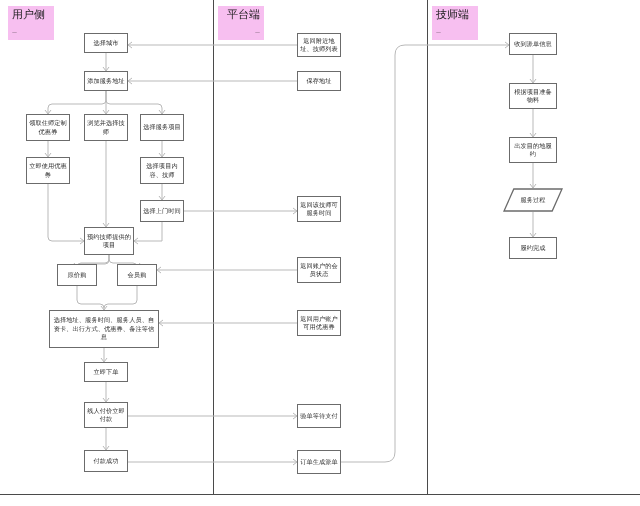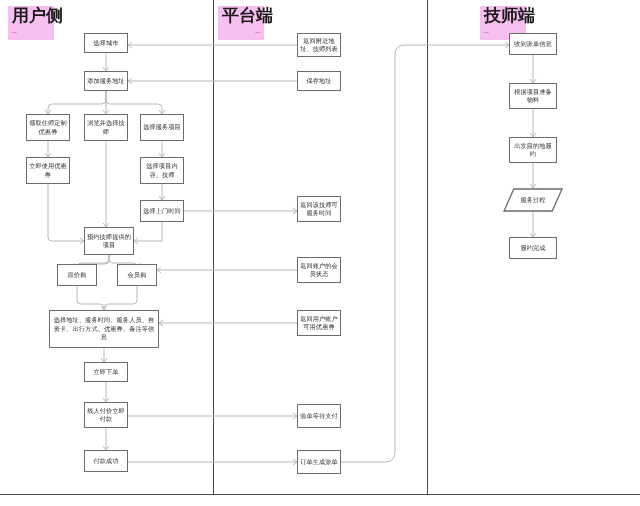--- a/index.html
+++ b/index.html
@@ -32,26 +32,25 @@
   .lane-tag{
     position:absolute;
     background:#f7bff0;
     border:none;
     width:46px;
     height:34px;
     box-sizing:border-box;
     padding:3px 4px 0 4px;
   }
   .lane-tag .tag-title{
-    font-size:17px;
+    font-size:11px;
     color:#1a1a1a;
     line-height:12px;
     letter-spacing:0px;
     white-space:nowrap;
-    font-weight:bold;
   }
   .lane-tag .tag-sub{
     font-size:5px;
     color:#6d5a6b;
     line-height:7px;
     margin-top:8px;
   }
   
   .node{
     position:absolute;
@@ -197,21 +196,21 @@
   </svg>
 
   <div class="lane-tag" id="tag-user" style="left:8px;top:6px;">
     <div class="tag-title">用户侧</div>
     <div class="tag-sub">—</div>
   </div>
   <div class="lane-tag" id="tag-platform" style="left:218px;top:6px;text-align:right;">
     <div class="tag-title">平台端</div>
     <div class="tag-sub">—</div>
   </div>
-  <div class="lane-tag" id="tag-technician" style="left:432px;top:6px;margin-left:48px;">
+  <div class="lane-tag" id="tag-technician" style="left:432px;top:6px;">
     <div class="tag-title">技师端</div>
     <div class="tag-sub">—</div>
   </div>
 
   <div id="node-layer">
       <div class="node" style="left: 84px; top: 33px; width: 44px; height: 20px;">
         <span>选择城市</span>
       </div>
       <div class="node" style="left: 84px; top: 71px; width: 44px; height: 20px;">
         <span>添加服务地址</span>

